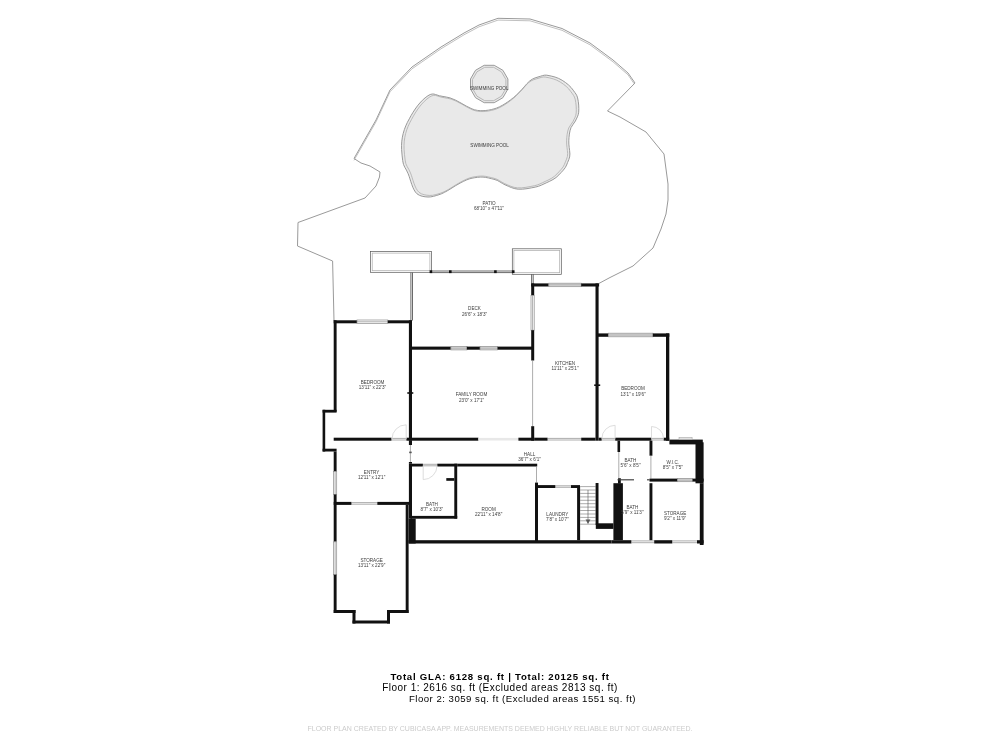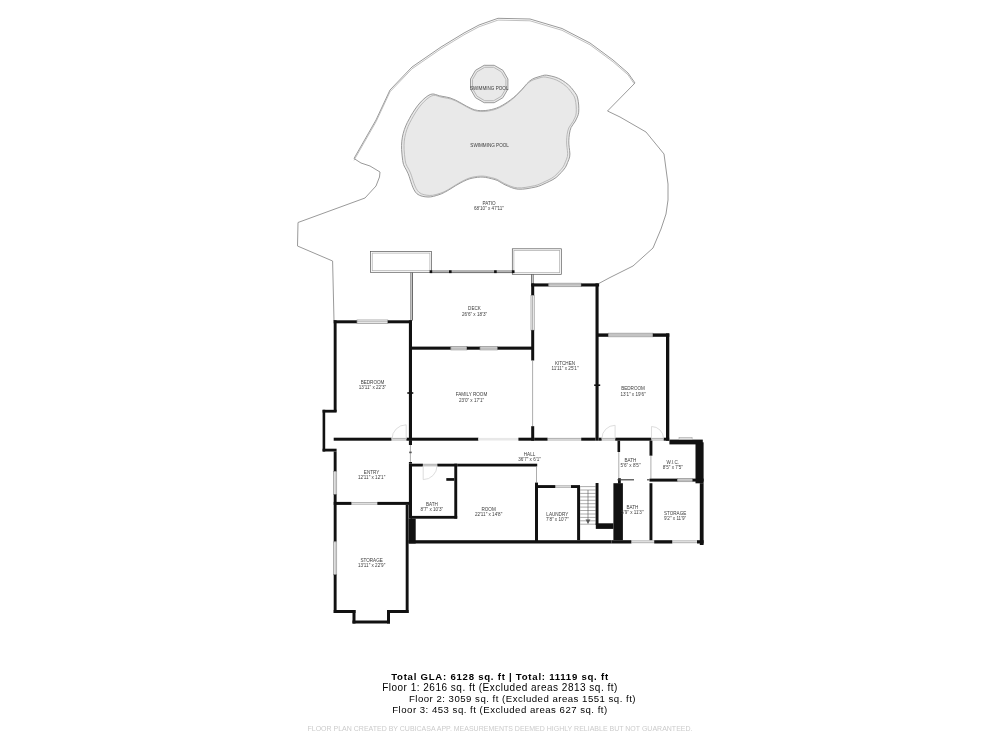--- a/index.html
+++ b/index.html
@@ -404,18 +404,17 @@
 <path d="M601.9 438.5 A13.2 13.2 0 0 1 615.1 425.3 L615.1 438.5"></path>
 <path d="M663.5 438.5 A12.0 12.0 0 0 0 651.5 426.5 L651.5 438.5"></path>
 </g>
 
 <rect x="407.3" y="392.2" width="6.0" height="1.6" fill="#111111"></rect>
 
 <rect x="594.2" y="384.4" width="6.0" height="1.6" fill="#111111"></rect>
 </svg>
 
 <div style="position:absolute;left:0;top:671px;width:1000px;text-align:center;color:#000;">
-    <div style="font-size:9.6px;font-weight:bold;line-height:11px;letter-spacing:0.75px;">Total GLA: 6128 sq. ft | Total: 11119 sq. ft</div>
+    <div style="font-size:9.6px;font-weight:bold;line-height:11px;letter-spacing:0.75px;">Total GLA: 6128 sq. ft | Total: 20125 sq. ft</div>
     <div style="font-size:10px;line-height:11px;letter-spacing:0.5px;">Floor 1: 2616 sq. ft (Excluded areas 2813 sq. ft)</div>
     <div style="font-size:9.6px;line-height:11px;letter-spacing:0.5px;margin-left:45px;">Floor 2: 3059 sq. ft (Excluded areas 1551 sq. ft)</div>
-    <div style="font-size:9.6px;line-height:11px;letter-spacing:0.5px;">Floor 3: 453 sq. ft (Excluded areas 627 sq. ft)</div>
   </div>
 
 <div style="position:absolute;left:0;top:725px;width:1000px;text-align:center;color:#cbcbcb;font-size:7px;">FLOOR PLAN CREATED BY CUBICASA APP. MEASUREMENTS DEEMED HIGHLY RELIABLE BUT NOT GUARANTEED.</div>
 </body></html>

